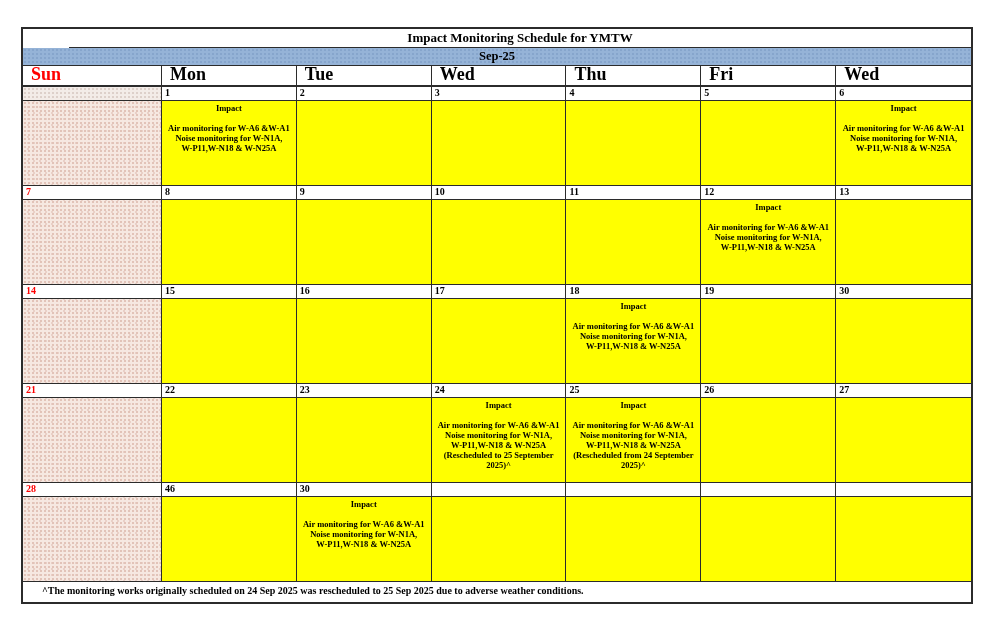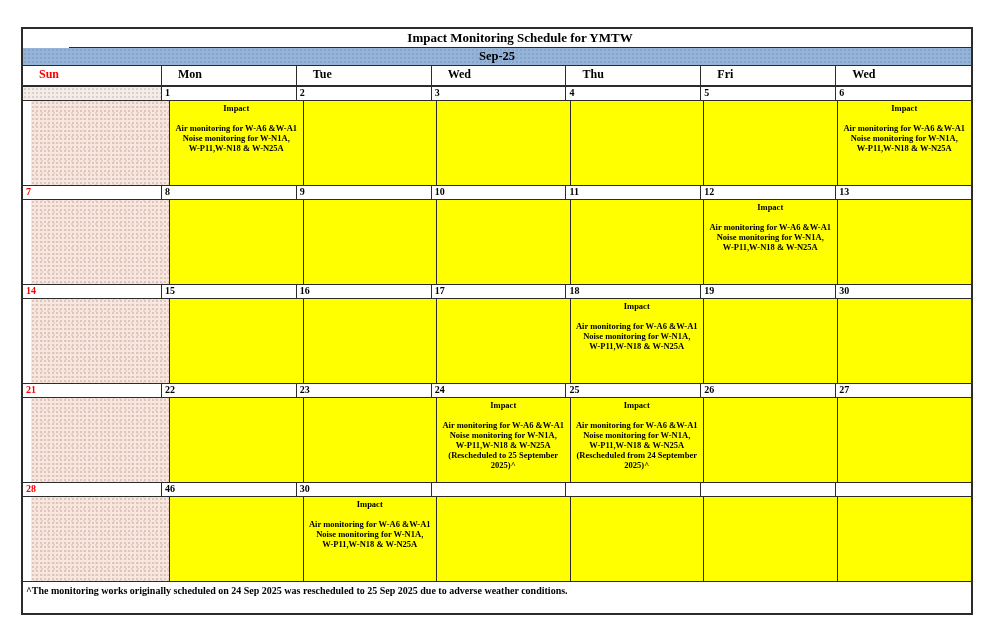--- a/index.html
+++ b/index.html
@@ -37,24 +37,24 @@
     background-size:4px 4px;
     border-bottom:1px solid var(--line);
   }
   .grid7{
     display:grid;
     grid-template-columns:139px repeat(6,1fr);
   }
   .grid7 > div{border-right:1px solid var(--line);box-sizing:border-box;}
   .grid7 > div:last-child{border-right:none;}
   .dayheader-row{height:19px;border-bottom:2px solid var(--line);}
-  .dh{font-size:12px;line-height:17px;padding-left:16px;background:#fff;}
+  .dh{font-size:18px;line-height:17px;padding-left:8px;background:#fff;}
   .numrow{height:13px;border-bottom:1px solid var(--line);}
   .num{font-size:10px;line-height:12px;padding-left:3px;background:#fff;}
-  .bodyrow{height:84px;border-bottom:1px solid var(--line);padding-left:8px;}
+  .bodyrow{height:84px;border-bottom:1px solid var(--line);}
   .body{
     background:var(--yellow);
     text-align:center;
     padding-top:2px;
     overflow:hidden;
   }
   .sun-fill{
     background-color:var(--pink);
     background-image:radial-gradient(var(--pink-dot) 0.8px, transparent 0.9px),
                      radial-gradient(#e9d0c7 0.8px, transparent 0.9px);
@@ -67,22 +67,22 @@
     background-size:4px 4px;
   }
   .red{color:var(--red);}
   .evline{
     font-size:8.5px;
     line-height:10px;
     min-height:10px;
     white-space:nowrap;
   }
   .footnote-row{
-    height:31px;line-height:18px;
-    font-size:10px;padding-left:3px;
+    height:20px;line-height:18px;
+    font-size:10px;padding-left:19px;
     background:#fff;
   }
 </style>
 </head>
 <body>
 
 <div class="page">
   <div class="table">
     <div class="title-row">Impact Monitoring Schedule for YMTW</div>
     <div class="month-row">Sep-25</div>

